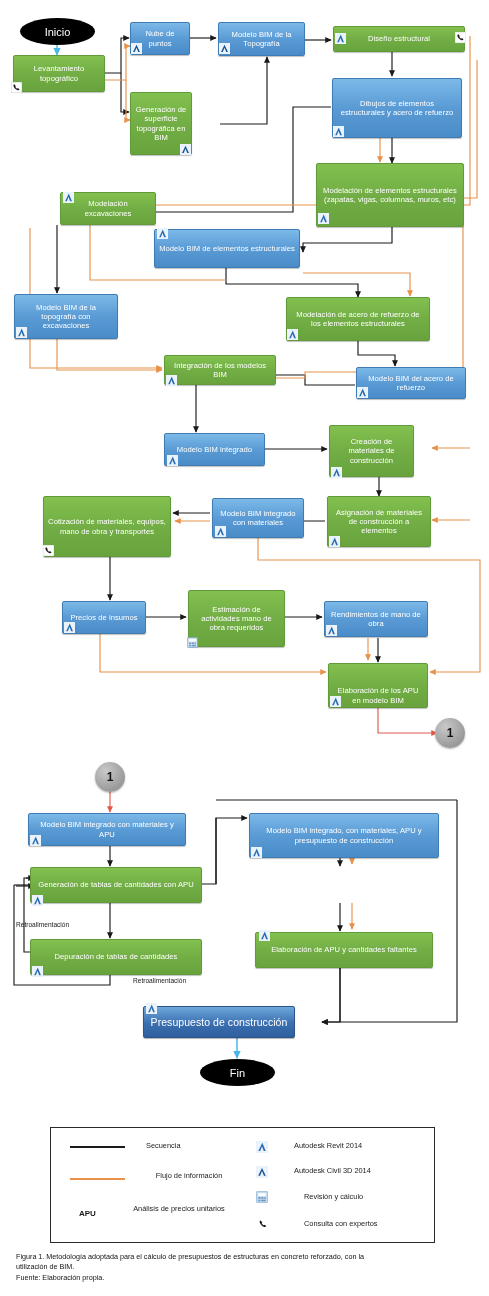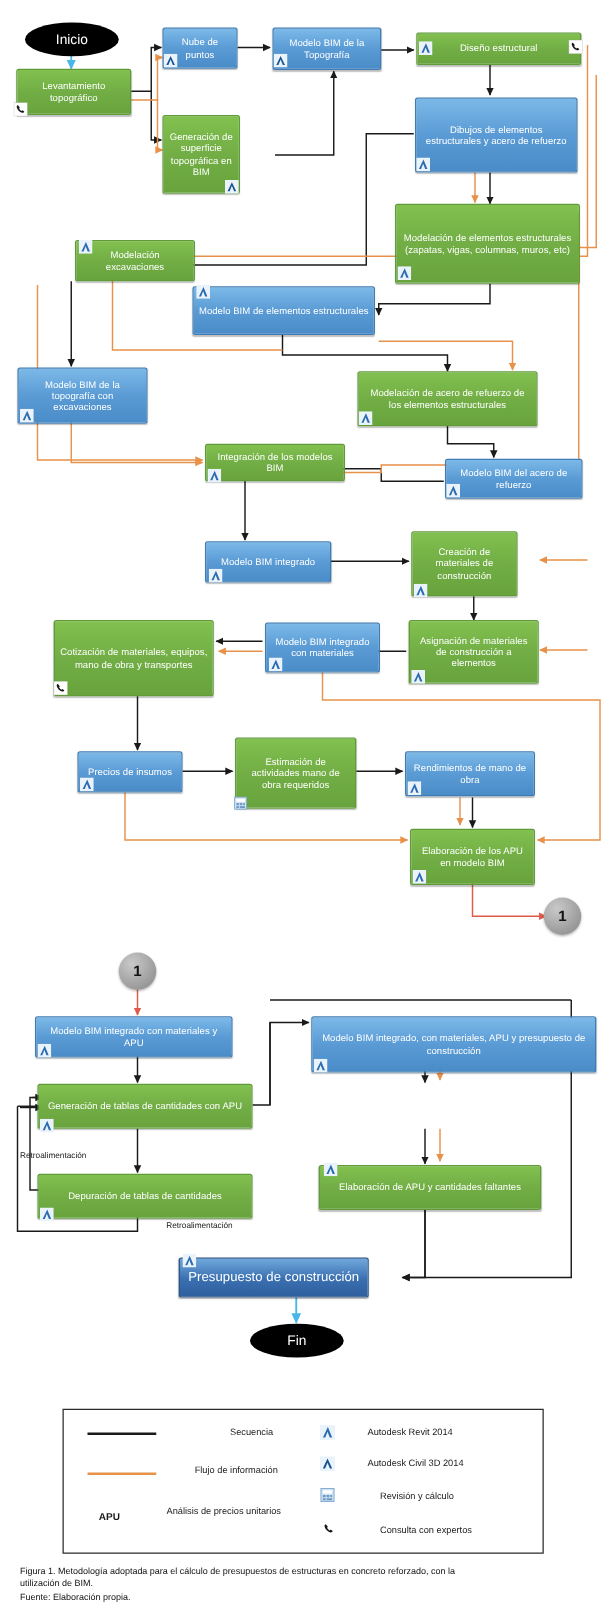--- a/index.html
+++ b/index.html
@@ -419,41 +419,41 @@
   <div class="node blue" style="left:324px;top:601px;width:104px;height:36px;">
     <span>Rendimientos de mano de obra</span>
     <span class="ico" style="left:1px;bottom:0px;">
       <svg viewBox="0 0 16 16">
           <rect width="16" height="16" fill="#eaf3fb"></rect>
           <path d="M8.4 2.2 L13 13.4 H10.4 L8 7.2 L5.6 13.4 H3.1z" fill="#2b6cb0"></path>
         </svg>
     </span>
   </div>
 
-  <div class="node green" style="left:328px;top:663px;width:100px;height:45px;">
+  <div class="node green" style="left:328px;top:663px;width:100px;height:45px;align-items:flex-end;">
     <span>Elaboración de los APU en modelo BIM</span>
     <span class="ico" style="left:1px;bottom:0px;">
       <svg viewBox="0 0 16 16">
           <rect width="16" height="16" fill="#eaf3fb"></rect>
           <path d="M8.4 2.2 L13 13.4 H10.4 L8 7.2 L5.6 13.4 H3.1z" fill="#2b6cb0"></path>
         </svg>
     </span>
   </div>
 
   <div class="node blue" style="left:28px;top:813px;width:158px;height:33px;">
     <span>Modelo BIM integrado con materiales y APU</span>
     <span class="ico" style="left:1px;bottom:-1px;">
       <svg viewBox="0 0 16 16">
           <rect width="16" height="16" fill="#eaf3fb"></rect>
           <path d="M8.4 2.2 L13 13.4 H10.4 L8 7.2 L5.6 13.4 H3.1z" fill="#2b6cb0"></path>
         </svg>
     </span>
   </div>
 
-  <div class="node blue" style="left:249px;top:813px;width:228px;height:45px;">
+  <div class="node blue" style="left:249px;top:813px;width:190px;height:45px;">
     <span>Modelo BIM integrado, con materiales, APU y presupuesto de construcción</span>
     <span class="ico" style="left:1px;bottom:-1px;">
       <svg viewBox="0 0 16 16">
           <rect width="16" height="16" fill="#eaf3fb"></rect>
           <path d="M8.4 2.2 L13 13.4 H10.4 L8 7.2 L5.6 13.4 H3.1z" fill="#2b6cb0"></path>
         </svg>
     </span>
   </div>
 
   <div class="node green" style="left:30px;top:867px;width:172px;height:36px;">
@@ -496,21 +496,21 @@
         </svg>
     </span>
   </div>
 
   <div class="flabel" style="left:16px;top:921px;">Retroalimentación</div>
   <div class="flabel" style="left:133px;top:977px;">Retroalimentación</div>
 
   <div id="legend">
 
     <span class="lg-line" style="left:19px;top:18px;width:55px;border-top-color:#1a1a1a;"></span>
-    <span class="lg-row" style="left:95px;top:13px;width:86px;margin-left:38px;">Secuencia</span>
+    <span class="lg-row" style="left:95px;top:13px;width:86px;">Secuencia</span>
 
     <span class="lg-line" style="left:19px;top:50px;width:55px;border-top-color:#e8914a;"></span>
     <span class="lg-row" style="left:95px;top:43px;width:86px;text-align:center;">Flujo de información</span>
 
     <span class="lg-row fb" style="left:28px;top:81px;font-size:8px;">APU</span>
     <span class="lg-row" style="left:73px;top:76px;width:110px;text-align:center;">Análisis de precios unitarios</span>
 
     <span class="lg-ico" style="left:205px;top:11px;">
       <svg viewBox="0 0 16 16">
           <rect width="16" height="16" fill="#eaf3fb"></rect>

